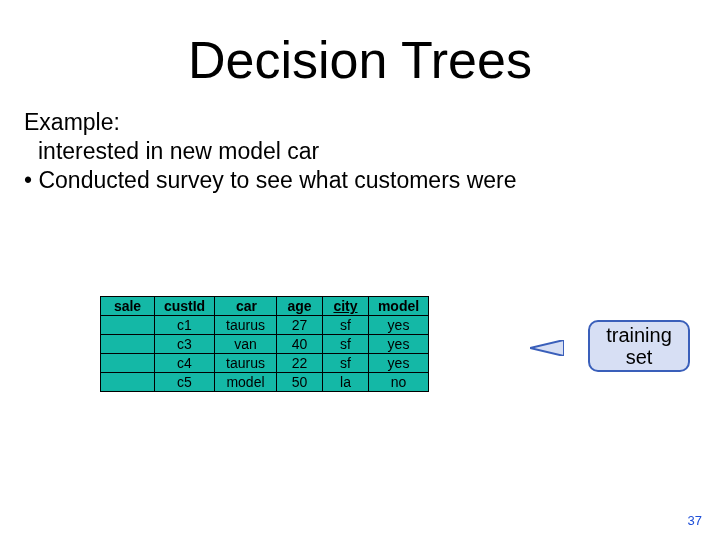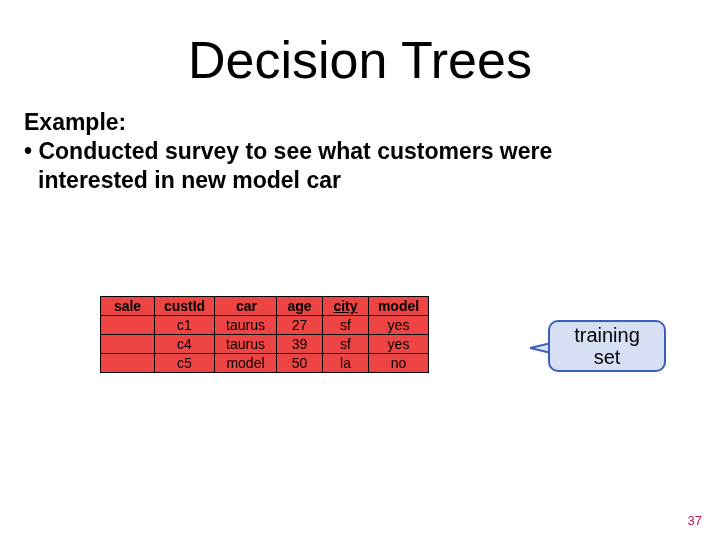--- a/index.html
+++ b/index.html
@@ -26,34 +26,33 @@
     font-weight: 400;
     text-align: center;
     margin: 10px 0 18px 0;
   }
   .body-text {
     font-size: 23px;
     line-height: 1.25;
   }
   .body-text .line {
     margin: 0;
-    font-weight: bold;
   }
   .body-text .indent {
     margin-left: 14px;
   }
 
   .table-wrap {
     position: absolute;
     left: 100px;
     top: 296px;
   }
   table.data {
     border-collapse: collapse;
-    background: #ef4444;
+    background: #14b8a6;
   }
   table.data th, table.data td {
     border: 1px solid #000;
     font-size: 14px;
     padding: 1px 6px;
     text-align: center;
     font-weight: normal;
     height: 17px;
     box-sizing: border-box;
   }
@@ -62,23 +61,23 @@
   }
   table.data .c-sale  { width: 54px; }
   table.data .c-cust  { width: 60px; }
   table.data .c-car   { width: 62px; padding-left: 8px; }
   table.data .c-age   { width: 46px; }
   table.data .c-city  { width: 46px; text-decoration: underline; }
   table.data .c-new   { width: 60px; }
 
   .callout {
     position: absolute;
-    left: 548px;
+    left: 588px;
     top: 320px;
-    width: 118px;
+    width: 102px;
     height: 52px;
     border: 2px solid #3a5fba;
     border-radius: 10px;
     background: #d7dff4;
     display: flex;
     align-items: center;
     justify-content: center;
     text-align: center;
     font-size: 20px;
     line-height: 1.1;
@@ -91,34 +90,34 @@
     width: 34px;
     height: 16px;
   }
   .callout-tail svg { display: block; }
 
   .page-num {
     position: absolute;
     right: 18px;
     bottom: 12px;
     font-size: 13px;
-    color: #be185d;
+    color: #1d4ed8;
   }
 </style>
 </head>
 <body>
 
 <div class="slide">
 
   <h1 class="title">Decision Trees</h1>
 
   <div class="body-text">
     <p class="line">Example:</p>
+    <p class="line indent">interested in new model car</p>
     <p class="line">• Conducted survey to see what customers were</p>
-    <p class="line indent">interested in new model car</p>
   </div>
 
   <div class="table-wrap">
     <table class="data">
       <thead>
         <tr>
           <th class="c-sale">sale</th>
           <th class="c-cust">custId</th>
           <th class="c-car">car</th>
           <th class="c-age">age</th>
@@ -130,23 +129,31 @@
         <tr>
           <td></td>
           <td>c1</td>
           <td>taurus</td>
           <td>27</td>
           <td>sf</td>
           <td>yes</td>
         </tr>
         <tr>
           <td></td>
+          <td>c3</td>
+          <td>van</td>
+          <td>40</td>
+          <td>sf</td>
+          <td>yes</td>
+        </tr>
+        <tr>
+          <td></td>
           <td>c4</td>
           <td>taurus</td>
-          <td>39</td>
+          <td>22</td>
           <td>sf</td>
           <td>yes</td>
         </tr>
         <tr>
           <td></td>
           <td>c5</td>
           <td>model</td>
           <td>50</td>
           <td>la</td>
           <td>no</td>

